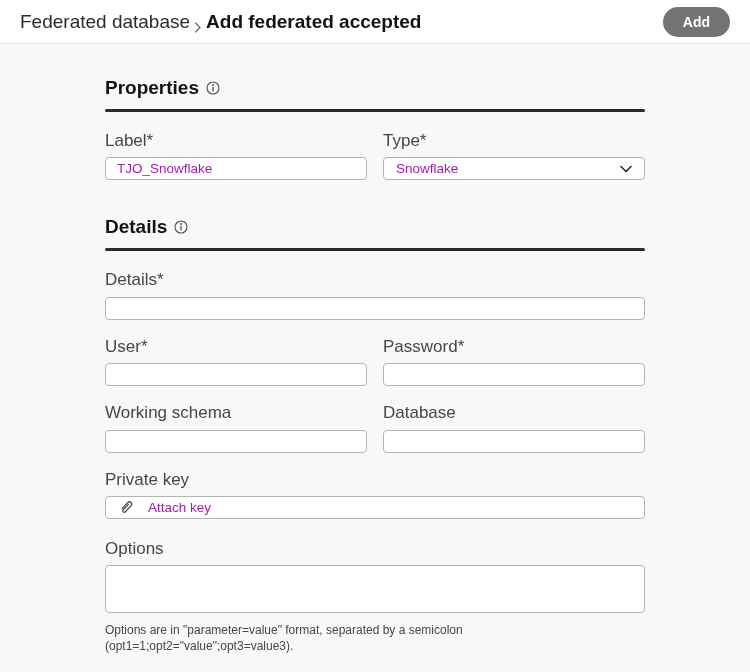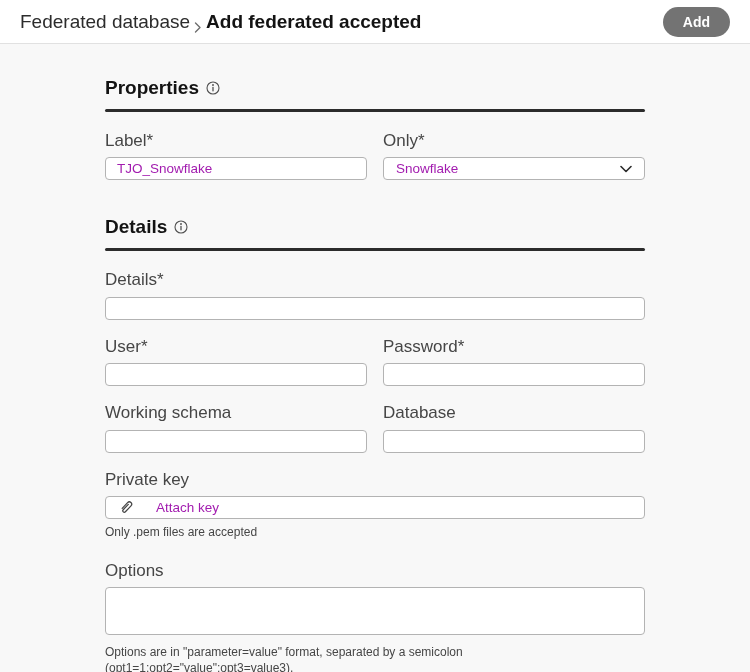--- a/index.html
+++ b/index.html
@@ -77,21 +77,21 @@
     display: flex;
     align-items: center;
     justify-content: space-between;
     padding: 0 12px;
     cursor: pointer;
   }
   .select-box .chevron { color: #2c2c2c; display: flex; }
   .attach-row {
     display: flex;
     align-items: center;
-    gap: 22px;
+    gap: 14px;
     padding: 0 12px;
     cursor: pointer;
   }
   .attach-row .clip-icon { color: #464646; display: flex; }
   .helper-text { font-size: 12px; color: #464646; margin-top: 6px; line-height: 1.3; }
   .options-textarea {
     width: 100%;
     height: 48px;
     border: 1px solid #b3b3b3;
     border-radius: 4px;
@@ -138,21 +138,21 @@
     <div class="grid-2 row-1">
       <div>
         <div class="field-label">
           <span>Label</span>
             <span class="req">*</span>
         </div>
         <input class="text-input" type="text" value="TJO_Snowflake" style="">
       </div>
       <div>
         <div class="field-label">
-          <span>Only</span>
+          <span>Type</span>
             <span class="req">*</span>
         </div>
         <div class="select-box">
           <span>Snowflake</span>
           <span class="chevron">
             <svg width="12" height="8" viewBox="0 0 12 8">
                 <path d="M1 1.5 L6 6.5 L11 1.5" fill="none" stroke="currentColor" stroke-width="1.6" stroke-linecap="round" stroke-linejoin="round"></path>
               </svg>
           </span>
         </div>
@@ -218,21 +218,20 @@
         <span>Private key</span>
       </div>
       <div class="attach-row">
         <span class="clip-icon">
           <svg width="16" height="16" viewBox="0 0 16 16">
               <path d="M4.2 9.4 L9.6 3.6 a2.35 2.35 0 0 1 3.4 3.25 L7.4 12.8 a1.5 1.5 0 0 1 -2.2-2.05 L10.3 5.4" fill="none" stroke="currentColor" stroke-width="1.25" stroke-linecap="round" stroke-linejoin="round"></path>
             </svg>
         </span>
         <span>Attach key</span>
       </div>
-      <div class="helper-text">Only .pem files are accepted</div>
     </div>
 
     <div class="row-options">
       <div class="field-label">
         <span>Options</span>
       </div>
       <textarea class="options-textarea" value="" style=""></textarea>
       <div class="helper-text">Options are in "parameter=value" format, separated by a semicolon (opt1=1;opt2="value";opt3=value3).</div>
     </div>
 

